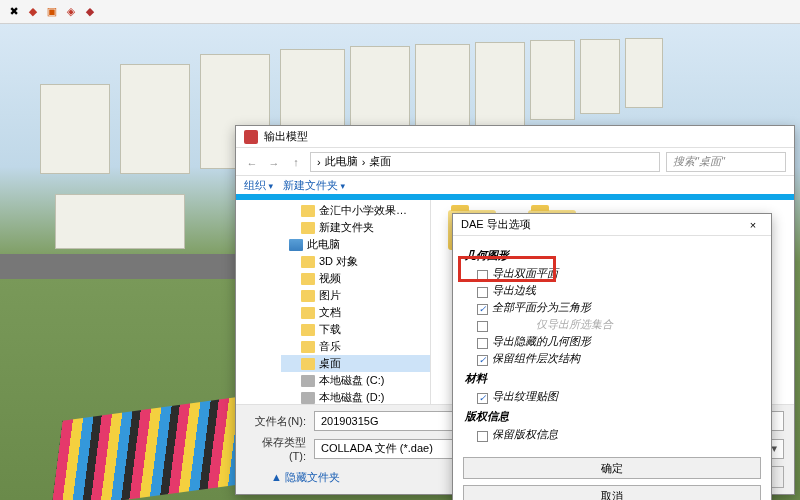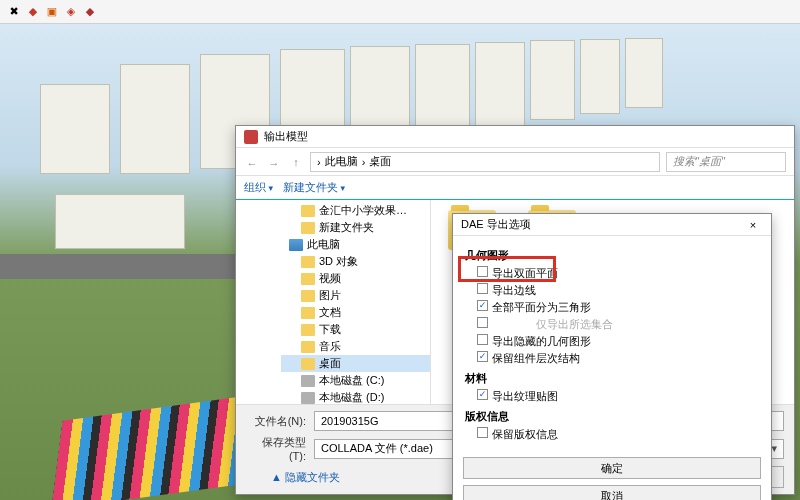--- a/index.html
+++ b/index.html
@@ -28,21 +28,21 @@
 
 
 .export-dlg { position: absolute; left: 235px; top: 125px; width: 560px; height: 370px; background: #fff; border: 1px solid #888; box-shadow: 0 4px 12px rgba(0,0,0,0.3); display: flex; flex-direction: column; }
 .dlg-title { height: 22px; background: #fff; display: flex; align-items: center; padding: 0 8px; border-bottom: 1px solid #e0e0e0; }
 .dlg-title .ico { width: 14px; height: 14px; background: #c73e3e; border-radius: 2px; margin-right: 6px; }
 .dlg-nav { height: 28px; display: flex; align-items: center; padding: 0 8px; gap: 6px; border-bottom: 1px solid #e0e0e0; }
 .nav-arrow { width: 16px; height: 16px; display: flex; align-items: center; justify-content: center; color: #888; cursor: pointer; }
 .addr { flex: 1; height: 20px; border: 1px solid #ccc; display: flex; align-items: center; padding: 0 6px; gap: 4px; }
 .search-box { width: 120px; height: 20px; border: 1px solid #ccc; display: flex; align-items: center; padding: 0 6px; color: #888; font-style: italic; }
 
-.dlg-toolbar { height: 24px; display: flex; align-items: center; padding: 0 8px; gap: 10px; border-bottom: 1px solid #0ea5e9; }
+.dlg-toolbar { height: 24px; display: flex; align-items: center; padding: 0 8px; gap: 10px; border-bottom: 6px solid #0ea5e9; }
 .link { color: #1a5fb4; cursor: pointer; }
 .link::after { content: " ▾"; font-size: 9px; }
 
 .dlg-body { flex: 1; display: flex; min-height: 0; }
 .sidebar { width: 150px; border-right: 1px solid #e0e0e0; overflow-y: auto; padding: 2px 0; margin-left: 45px; }
 .tree-item { display: flex; align-items: center; padding: 1px 8px; gap: 4px; cursor: pointer; white-space: nowrap; }
 .tree-item.sel { background: #cde3f8; }
 .tree-item.indent1 { padding-left: 20px; }
 .ticon { width: 14px; height: 12px; flex-shrink: 0; }
 .ticon.folder { background: #f5d060; border-radius: 1px; }
@@ -61,23 +61,23 @@
 .field-row .inp { flex: 1; height: 20px; border: 1px solid #aaa; background: #fff; padding: 0 6px; display: flex; align-items: center; }
 .field-row .inp.combo::after { content: "▾"; margin-left: auto; color: #555; }
 .btn-row { display: flex; justify-content: flex-end; gap: 6px; margin-top: 4px; align-items: center; }
 .hide-link { margin-right: auto; margin-left: 25px; color: #1a5fb4; cursor: pointer; }
 .btn { min-width: 58px; height: 22px; border: 1px solid #adadad; background: #f0f0f0; display: flex; align-items: center; justify-content: center; cursor: pointer; }
 
 
 .opt-dlg { position: absolute; left: 452px; top: 213px; width: 320px; background: #fff; border: 1px solid #888; box-shadow: 0 4px 12px rgba(0,0,0,0.3); }
 .opt-title { height: 22px; display: flex; align-items: center; padding: 0 8px; border-bottom: 1px solid #e0e0e0; }
 .opt-title .x { margin-left: auto; width: 20px; text-align: center; cursor: pointer; }
-.opt-body { padding: 8px 12px; }
+.opt-body { padding: 8px 12px; font-style: italic; }
 .group-hdr { font-weight: bold; margin: 4px 0 2px; }
-.opt-row { display: flex; align-items: flex-start; gap: 4px; padding: 1px 0 1px 12px; }
+.opt-row { display: flex; align-items: flex-end; gap: 4px; padding: 1px 0 1px 12px; }
 .opt-row.disabled { color: #aaa; gap: 48px; }
 .chk { width: 11px; height: 11px; border: 1px solid #888; display: inline-flex; align-items: center; justify-content: center; font-size: 9px; line-height: 1; }
 .chk.on::before { content: "✓"; color: #2060c0; }
 .highlight-box { position: absolute; border: 3px solid #d93025; pointer-events: none; }
 .hl { left: 458px; top: 256px; width: 98px; height: 26px; }
 .opt-btns { display: flex; justify-content: flex-end; gap: 6px; padding: 6px 10px 10px; flex-direction: column; }
 </style>
 </head>
 <body>
 

